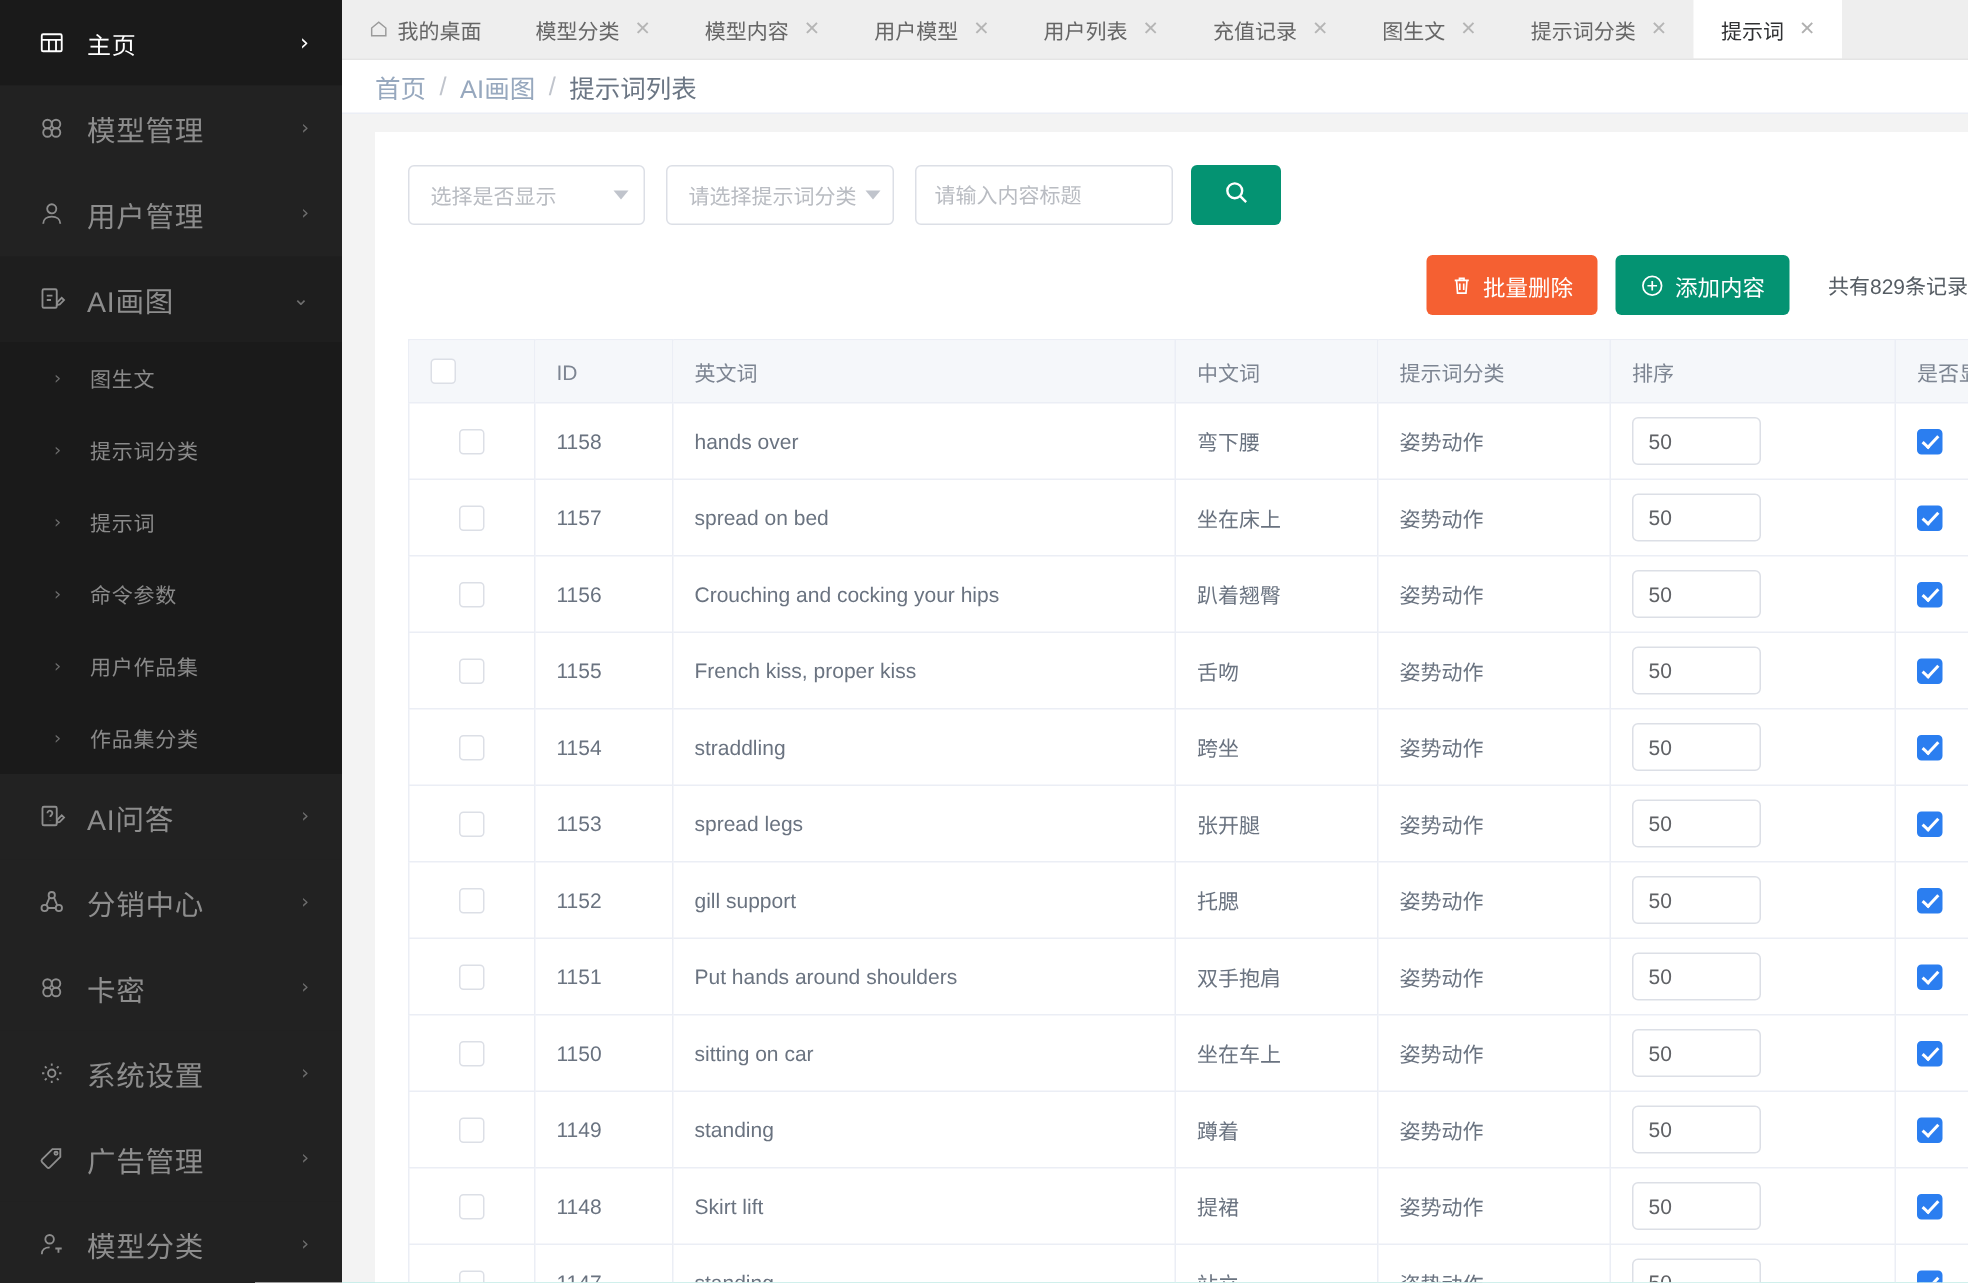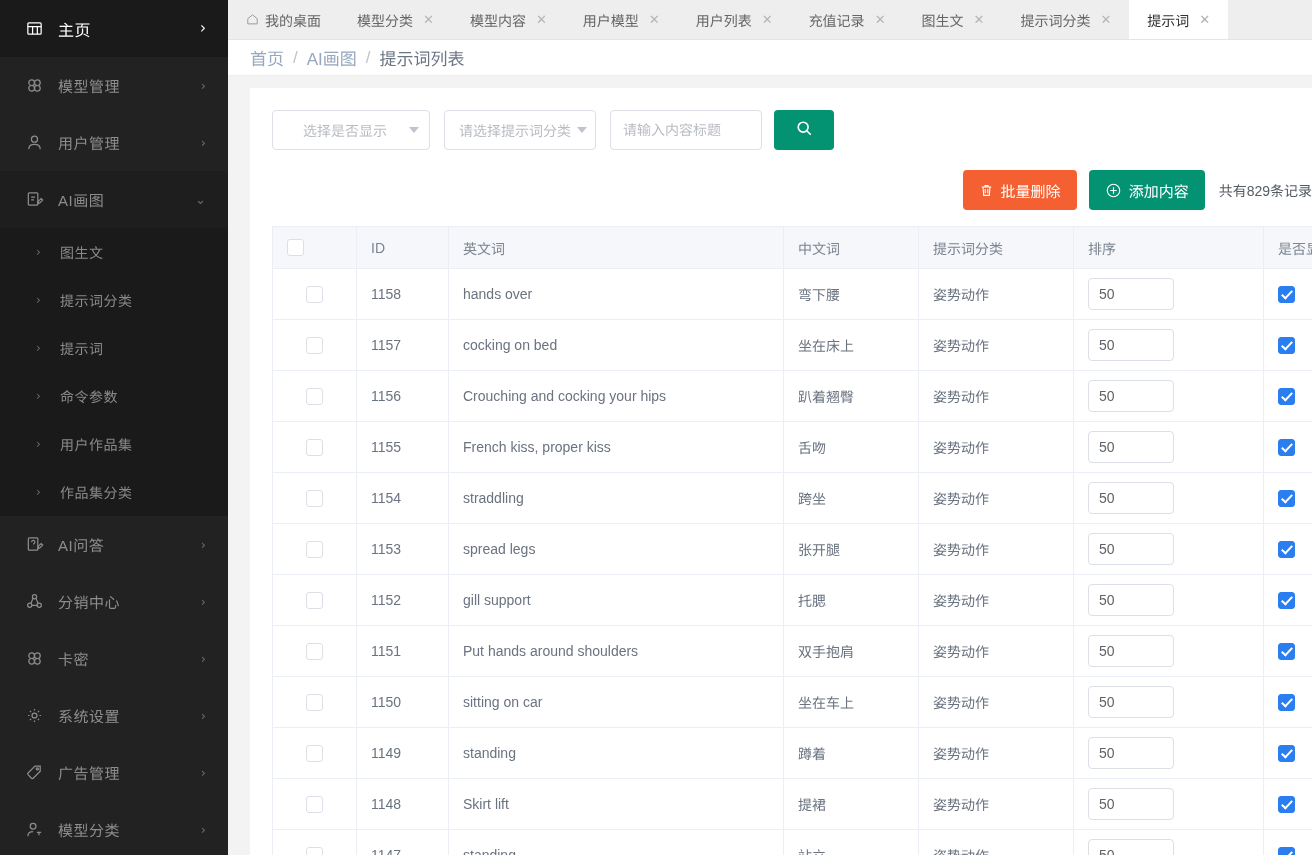--- a/index.html
+++ b/index.html
@@ -37,21 +37,21 @@
   }
   .side-item.active-top .side-label { color:#ffffff; font-size:16px; }
   .side-item .side-icon {
     width: 20px; height: 20px;
     margin-right: 14px;
     flex: 0 0 20px;
     display: flex; align-items: center; justify-content: center;
     color: #8d8d8d;
   }
   .side-item.active-top .side-icon { color:#ffffff; }
-  .side-item .side-label { flex: 1 1 auto; font-size: 15px; letter-spacing: .5px; }
+  .side-item .side-label { flex: 1 1 auto; font-size: 19px; letter-spacing: .5px; }
   .side-item .side-arrow {
     font-size: 13px; color: #6e6e6e; font-family: "DejaVu Sans", sans-serif;
     line-height: 1;
   }
   .side-item.active-top .side-arrow { color: #ffffff; font-size:15px; }
 
   .side-sub {
     background: #1a1a1a;
   }
   .side-subitem {
@@ -140,32 +140,31 @@
     height: 40px;
   }
   .sel {
     height: 40px; width: 158px;
     border: 1px solid #dcdfe6; border-radius: 4px;
     display: flex; align-items: center;
     padding: 0 10px 0 14px;
     color: #b9bcc2; font-size: 14px;
     background: #fff; cursor: pointer;
     margin-right: 14px;
-    text-align: center;
   }
   .sel .sel-text { flex: 1 1 auto; white-space: nowrap; }
   .sel .caret {
     width: 0; height: 0; margin-left: 6px;
     border-left: 5px solid transparent;
     border-right: 5px solid transparent;
     border-top: 6px solid #c0c4cc;
   }
   .sel.narrow { width: 152px; }
   .txtinput {
-    height: 40px; width: 152px;
+    height: 40px; width: 172px;
     border: 1px solid #dcdfe6; border-radius: 4px;
     padding: 0 12px; font-size: 14px; color: #606266;
     background:#fff;
     outline: none;
     font-family: "Liberation Sans", sans-serif;
     margin-right: 12px;
   }
   .txtinput::placeholder { color:#b9bcc2; }
   .search-btn {
     width: 60px; height: 40px;
@@ -184,21 +183,21 @@
     height: 40px;
     border: none; border-radius: 4px;
     display: inline-flex; align-items: center; justify-content: center;
     color: #fff; font-size: 15px; cursor: pointer;
     font-family: "Liberation Sans", sans-serif;
     padding: 0 16px;
   }
   .btn-del { background: #f56032; margin-right: 12px; }
   .btn-add { background: #049372; }
   .btn .bicon { margin-right: 7px; display:inline-flex; align-items:center; }
-  .count-text { margin-left: 14px; color: #555c63; font-size: 14px; }
+  .count-text { margin-left: 26px; color: #555c63; font-size: 14px; }
 
   
   .table-wrap { padding: 16px 0 0 22px; overflow: hidden; }
   table.grid {
     border-collapse: collapse;
     width: 1115px;
     table-layout: fixed;
     font-size: 14px;
   }
   table.grid th {
@@ -545,21 +544,21 @@
                 <td>1158</td>
                 <td>hands over</td>
                 <td>弯下腰</td>
                 <td>姿势动作</td>
                 <td><input class="sort-input" type="text" value="50" style=""></td>
                 <td><input type="checkbox" class="cb" checked="" style=""></td>
               </tr>
               <tr>
                 <td class="center"><input type="checkbox" class="cb" style=""></td>
                 <td>1157</td>
-                <td>cocking on bed</td>
+                <td>spread on bed</td>
                 <td>坐在床上</td>
                 <td>姿势动作</td>
                 <td><input class="sort-input" type="text" value="50" style=""></td>
                 <td><input type="checkbox" class="cb" checked="" style=""></td>
               </tr>
               <tr>
                 <td class="center"><input type="checkbox" class="cb" style=""></td>
                 <td>1156</td>
                 <td>Crouching and cocking your hips</td>
                 <td>趴着翘臀</td>

